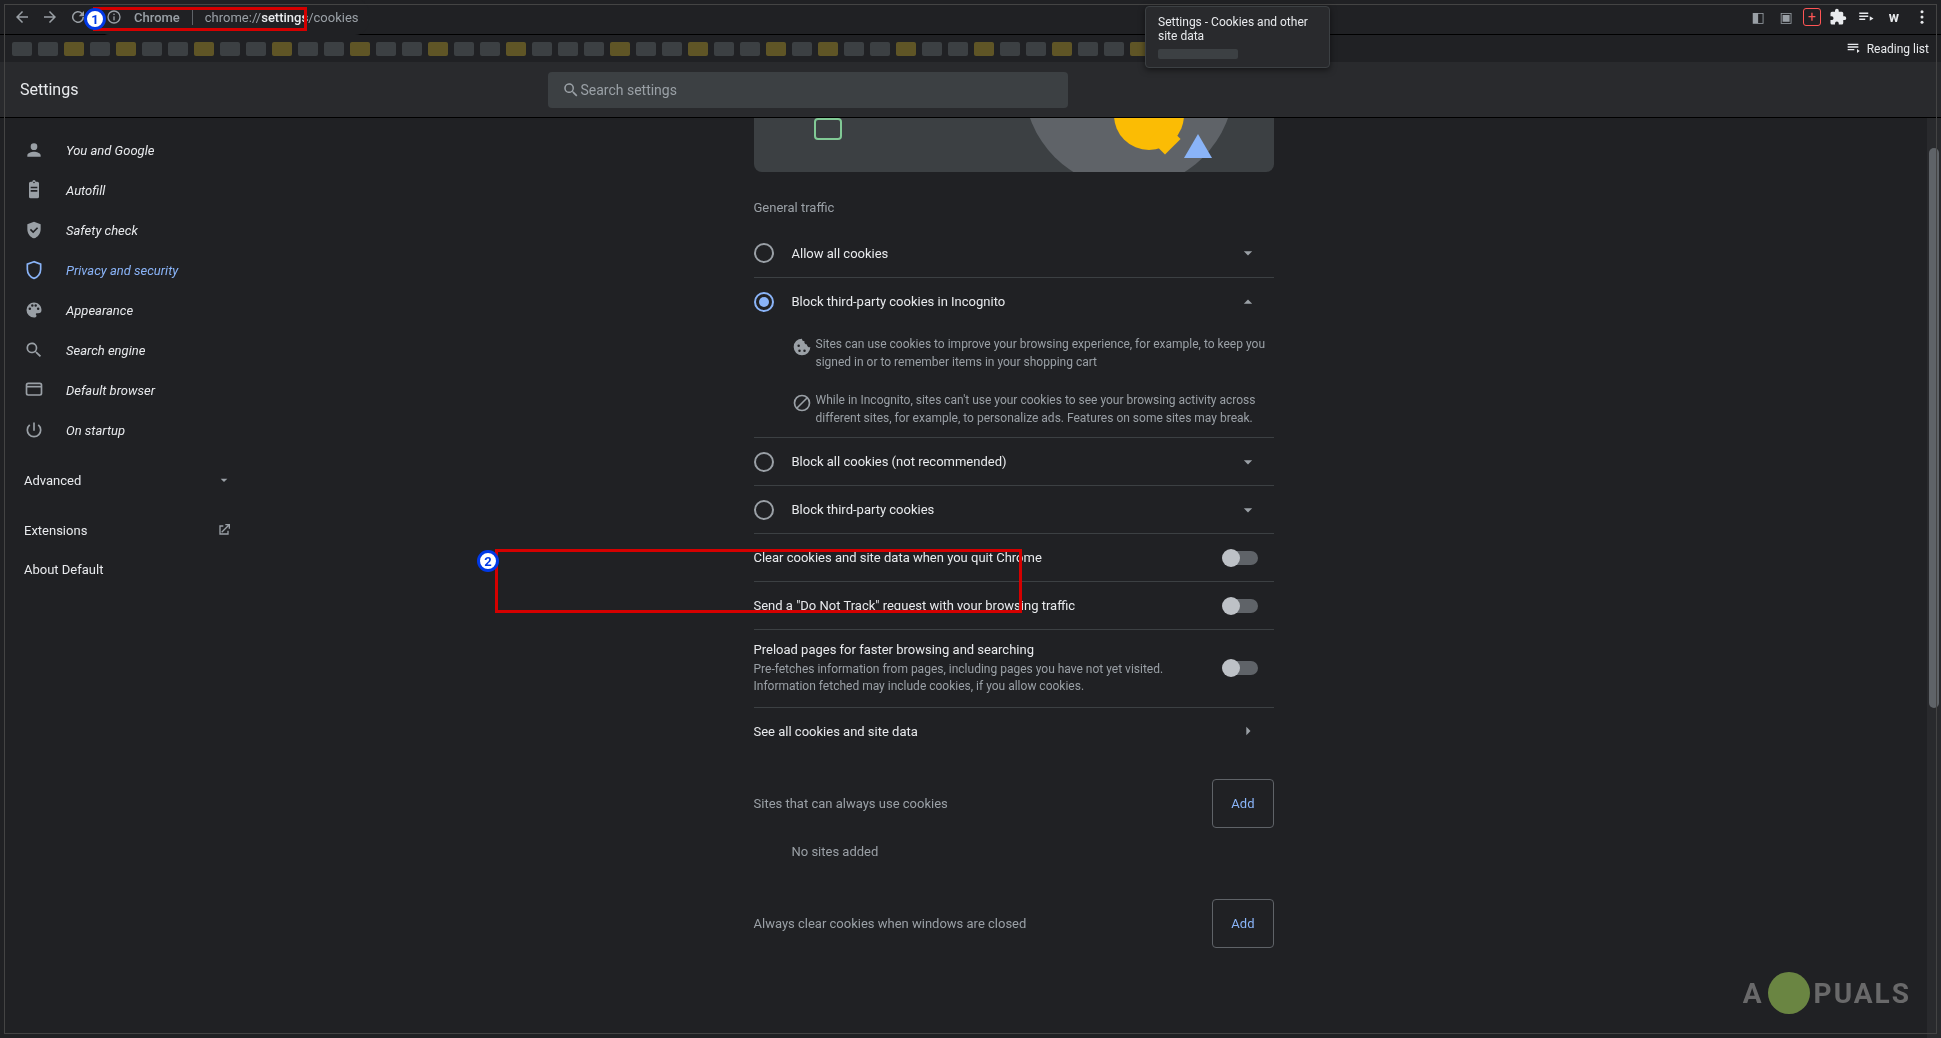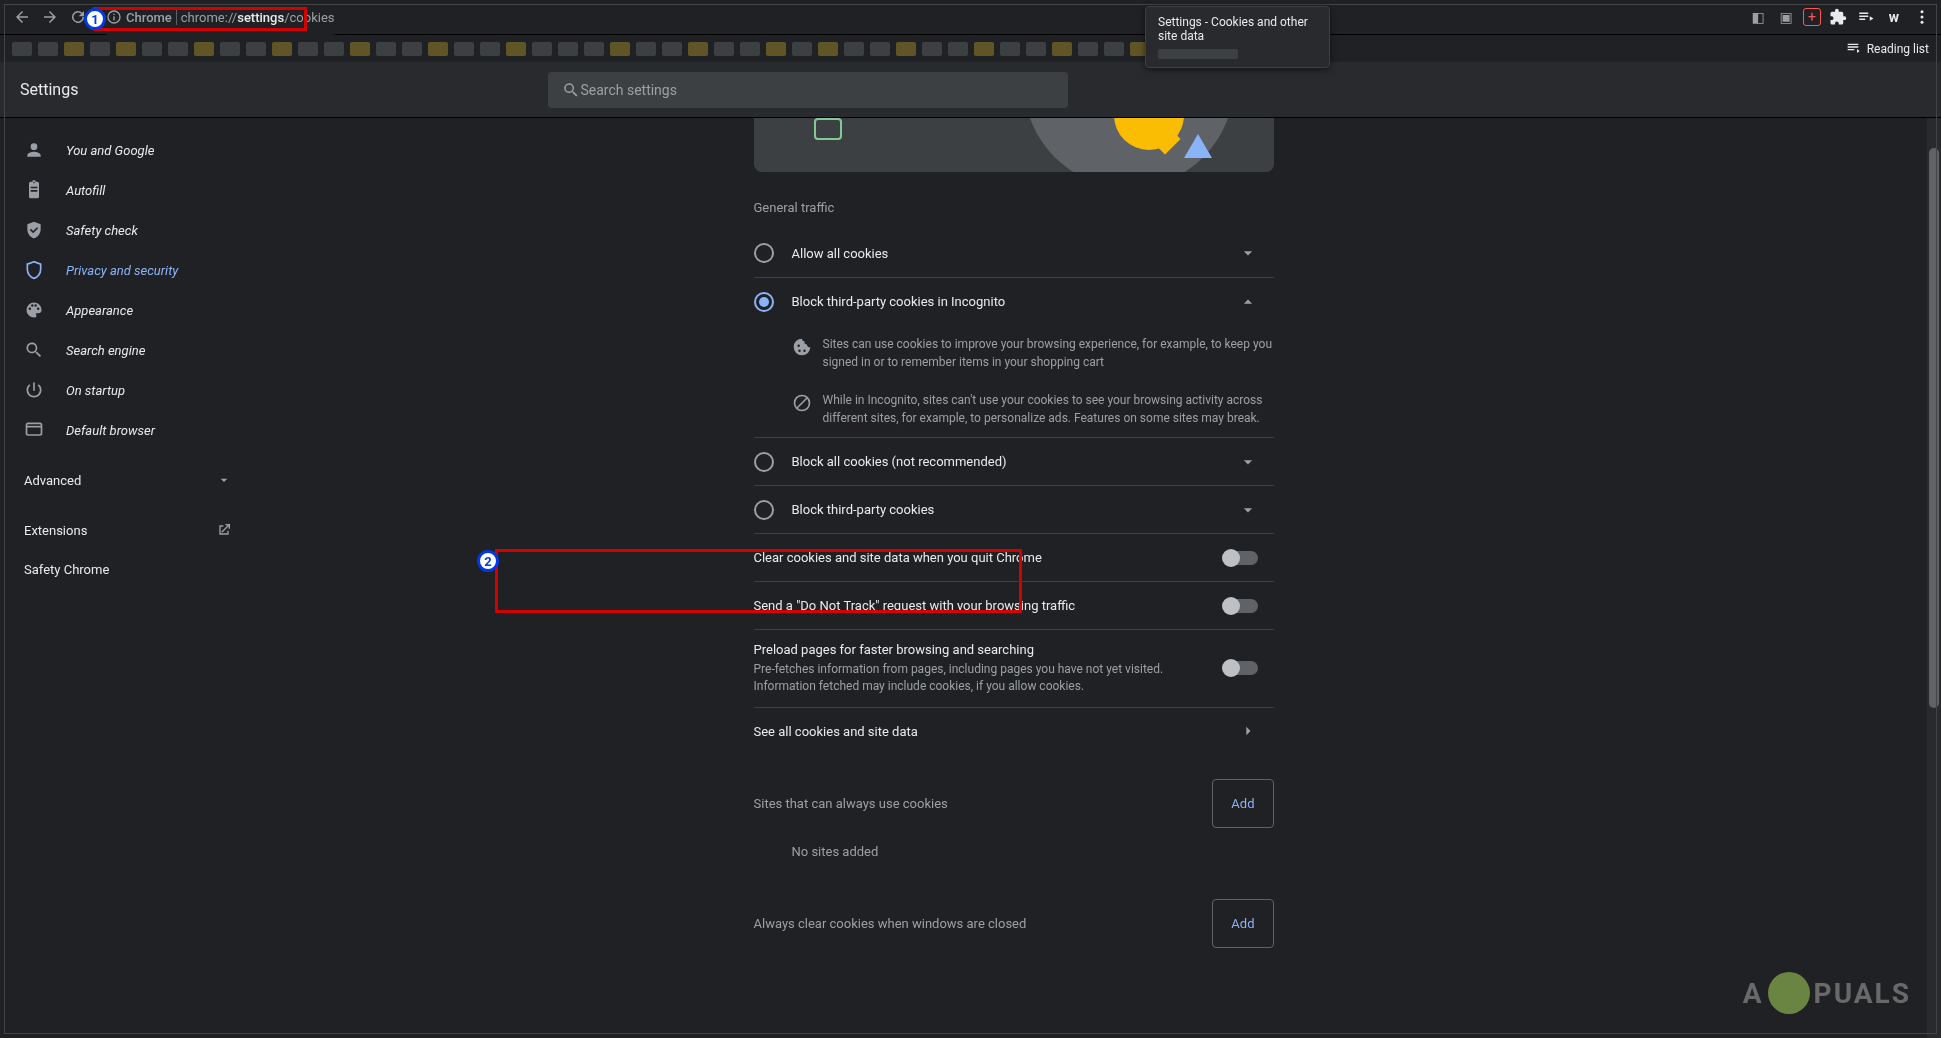--- a/index.html
+++ b/index.html
@@ -2,21 +2,21 @@
 <html><head>
 <meta charset="utf-8">
 <style>
 * { margin: 0; padding: 0; box-sizing: border-box; font-family: "Segoe UI", Roboto, Arial, sans-serif; }
 body { background: #000; color: #e8eaed; width: 1941px; height: 1038px; overflow: hidden; position: relative; }
 
 
 .browser-chrome { background: #202124; height: 34px; display: flex; align-items: center; padding: 0 8px; position: relative; }
 .nav-btn { width: 28px; height: 28px; display: flex; align-items: center; justify-content: center; color: #9aa0a6; cursor: pointer; }
 .nav-btn svg { width: 18px; height: 18px; }
-.url-bar { display: flex; align-items: center; margin-left: 4px; height: 36px; background: #202124; border-radius: 14px; padding: 15px 10px; gap: 4px; color: #9aa0a6; font-size: 13px; }
+.url-bar { display: flex; align-items: center; margin-left: 4px; height: 36px; background: #202124; border-radius: 14px; padding: 15px 10px; gap: 12px; color: #9aa0a6; font-size: 13px; }
 .url-chrome-label { font-weight: 500; }
 .url-divider { width: 1px; height: 16px; background: #5f6368; }
 .url-text .bold { color: #e8eaed; font-weight: 500; }
 .chrome-right { position: absolute; right: 8px; top: 0; height: 34px; display: flex; align-items: center; gap: 6px; }
 .ext-icon { width: 22px; height: 22px; display: flex; align-items: center; justify-content: center; color: #9aa0a6; font-size: 14px; }
 .ext-icon.red { color: #f55; border: 1px solid #f55; border-radius: 3px; width: 18px; height: 18px; line-height: 16px; font-size: 14px; }
 
 
 .tab-tooltip { position: absolute; top: 6px; left: 1145px; width: 185px; background: #292a2d; border: 1px solid #3c4043; border-radius: 4px; padding: 8px 12px; font-size: 12px; color: #e8eaed; z-index: 100; box-shadow: 0 2px 6px rgba(0,0,0,0.5); }
 .tab-tooltip .tt-sub { color: #9aa0a6; margin-top: 6px; height: 10px; background: #3c4043; border-radius: 2px; width: 80px; }
@@ -69,21 +69,21 @@
 .row .radio { width: 20px; height: 20px; border: 2px solid #9aa0a6; border-radius: 50%; flex-shrink: 0; position: relative; }
 .row .radio.checked { border-color: #8ab4f8; }
 .row .radio.checked::after { content: ""; position: absolute; inset: 3px; background: #8ab4f8; border-radius: 50%; }
 .row-title { font-size: 13px; color: #e8eaed; }
 .row-sub { font-size: 12px; color: #9aa0a6; margin-top: 4px; line-height: 1.4; }
 .row-text { flex: 1; }
 .chev { width: 20px; height: 20px; color: #9aa0a6; }
 .toggle { width: 34px; height: 14px; background: #5f6368; border-radius: 7px; position: relative; flex-shrink: 0; }
 .toggle::after { content: ""; position: absolute; width: 18px; height: 18px; background: #bdc1c6; border-radius: 50%; top: -2px; left: -2px; }
 .btn-add { border: 1px solid #5f6368; color: #8ab4f8; font-size: 13px; padding: 16px 18px; border-radius: 4px; cursor: pointer; background: transparent; }
-.detail-block { display: flex; gap: 11px; padding: 10px 0 10px 38px; }
+.detail-block { display: flex; gap: 4px; padding: 10px 0 10px 38px; }
 .detail-block svg { width: 20px; height: 20px; color: #9aa0a6; flex-shrink: 0; margin-top: 2px; }
 .detail-block .txt { font-size: 12px; color: #9aa0a6; line-height: 1.5; }
 .row-empty { font-size: 13px; color: #9aa0a6; padding: 16px 0 16px 38px; }
 
 .sec-head { display: flex; align-items: center; justify-content: space-between; margin-top: 24px; }
 .sec-head .label { font-size: 13px; color: #9aa0a6; }
 
 
 .watermark { position: absolute; right: 30px; bottom: 24px; font-size: 28px; color: #888; font-weight: bold; opacity: 0.7; letter-spacing: 2px; display: flex; align-items: center; gap: 4px; }
 .watermark .monkey { width: 42px; height: 42px; background: #8ab04f; border-radius: 50%; position: relative; }
@@ -255,45 +255,45 @@
       <span>Appearance</span>
     </div>
     <div class="side-item">
       <svg viewBox="0 0 24 24" fill="#9aa0a6">
           <path d="M15.5 14h-.8l-.3-.3a6.5 6.5 0 1 0-.7.7l.3.3v.8l5 5 1.5-1.5zm-6 0a4.5 4.5 0 1 1 0-9 4.5 4.5 0 0 1 0 9z"></path>
         </svg>
       <span>Search engine</span>
     </div>
     <div class="side-item">
       <svg viewBox="0 0 24 24" fill="#9aa0a6">
-          <path d="M13 3h-2v10h2zm4.8 2.2-1.4 1.4A7 7 0 1 1 7.6 6.6L6.2 5.2a9 9 0 1 0 11.6 0z"></path>
-        </svg>
-      <span>On startup</span>
-    </div>
-    <div class="side-item">
-      <svg viewBox="0 0 24 24" fill="#9aa0a6">
           <rect x="3" y="4" width="18" height="14" rx="2" fill="none" stroke="#9aa0a6" stroke-width="2"></rect>
           <line x1="3" y1="8" x2="21" y2="8" stroke="#9aa0a6" stroke-width="2"></line>
         </svg>
       <span>Default browser</span>
+    </div>
+    <div class="side-item">
+      <svg viewBox="0 0 24 24" fill="#9aa0a6">
+          <path d="M13 3h-2v10h2zm4.8 2.2-1.4 1.4A7 7 0 1 1 7.6 6.6L6.2 5.2a9 9 0 1 0 11.6 0z"></path>
+        </svg>
+      <span>On startup</span>
     </div>
     <div class="side-advanced">
       <span>Advanced</span>
       <svg viewBox="0 0 24 24" width="16" height="16" fill="#9aa0a6">
           <path d="M7 10l5 5 5-5z"></path>
         </svg>
     </div>
     <div class="side-link">
       <span>Extensions</span>
       <svg viewBox="0 0 24 24" width="16" height="16" fill="#9aa0a6">
           <path d="M14 3v2h3.6l-9.8 9.8 1.4 1.4L19 6.4V10h2V3zM5 5h6v2H7v10h10v-4h2v6H5z"></path>
         </svg>
     </div>
     <div class="side-about">
-      <span>Safety Chrome</span>
+      <span>About Default</span>
     </div>
   </div>
 
   <div class="content">
     <div class="content-scroll">
 
       <div class="hero">
         <div class="bubble"></div>
           <div class="cookie"></div>
           <div class="diamond"></div>

